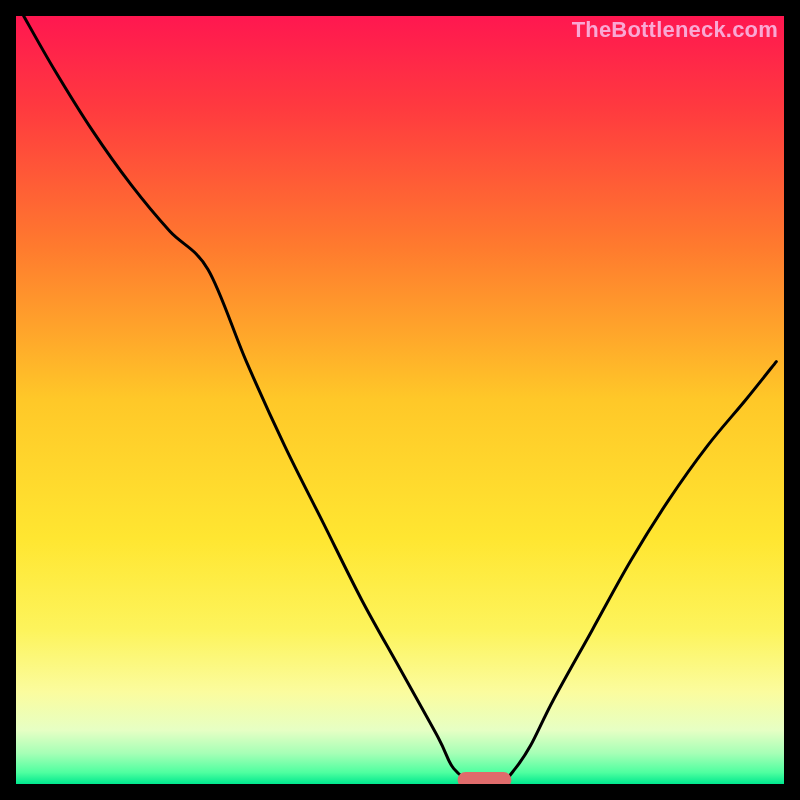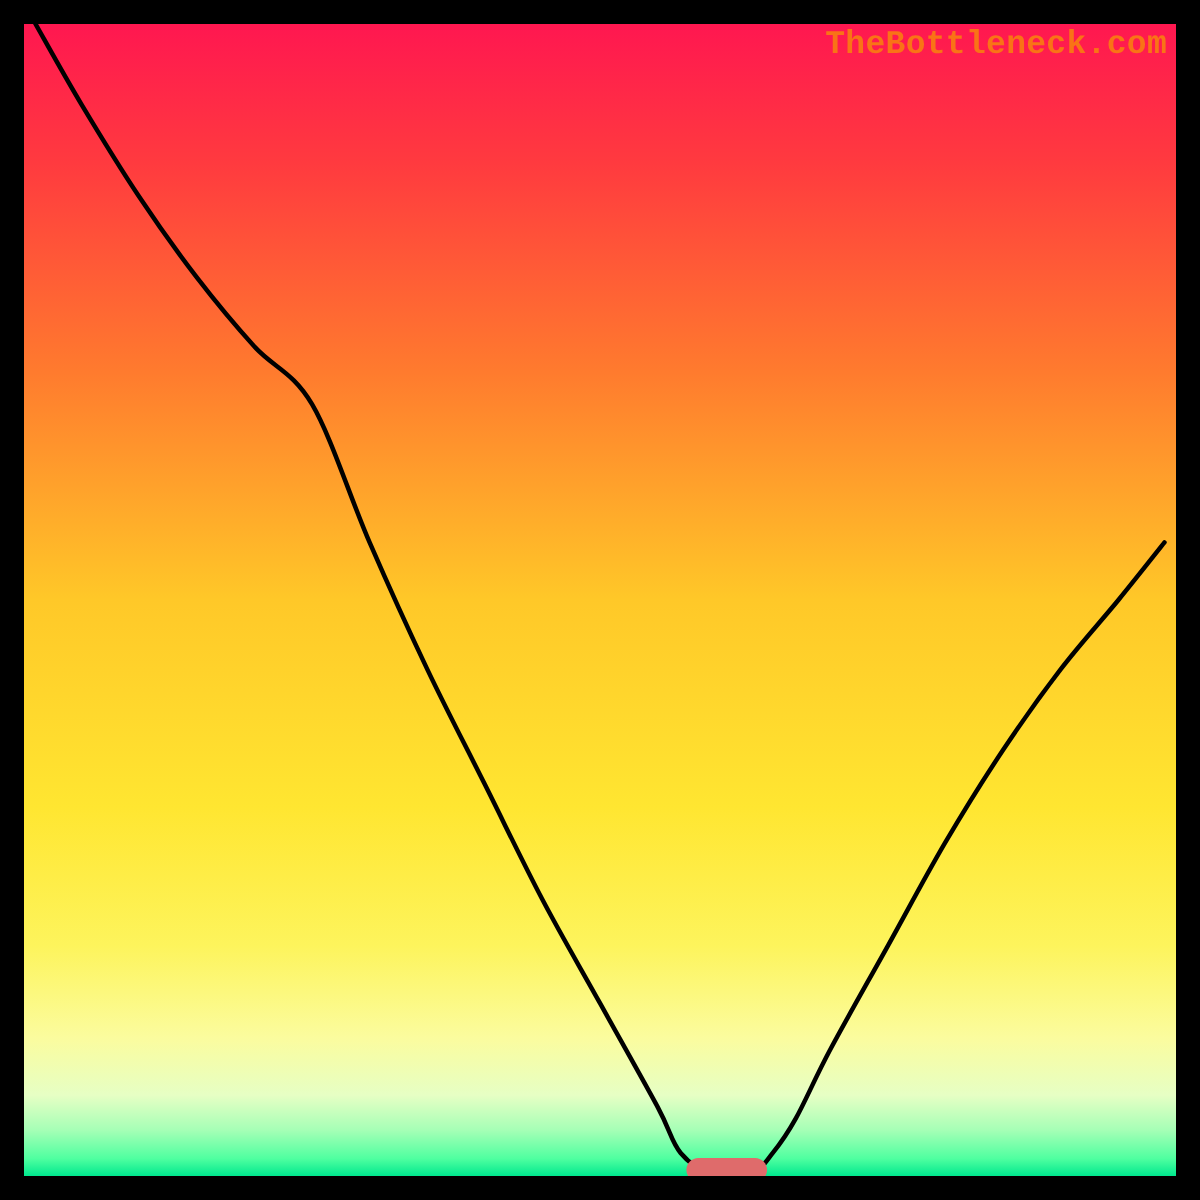--- a/index.html
+++ b/index.html
@@ -15,24 +15,24 @@
     left: 16px;
     top: 16px;
     width: 768px;
     height: 768px;
     background: #000;
   }
   .watermark {
     position: absolute;
     right: 6px;
     top: 1px;
-    font-family: Liberation Mono, monospace;
+    font-family: Liberation Sans, sans-serif;
     font-size: 22px;
     font-weight: 600;
-    color: #f97316;
+    color: #f9a8d4;
     letter-spacing: 0.2px;
     text-align: right;
   }
 </style>
 </head>
 <body>
 
 <div class="frame">
   <svg id="chart-svg" width="768" height="768" viewBox="0 0 768 768">
     <defs>

